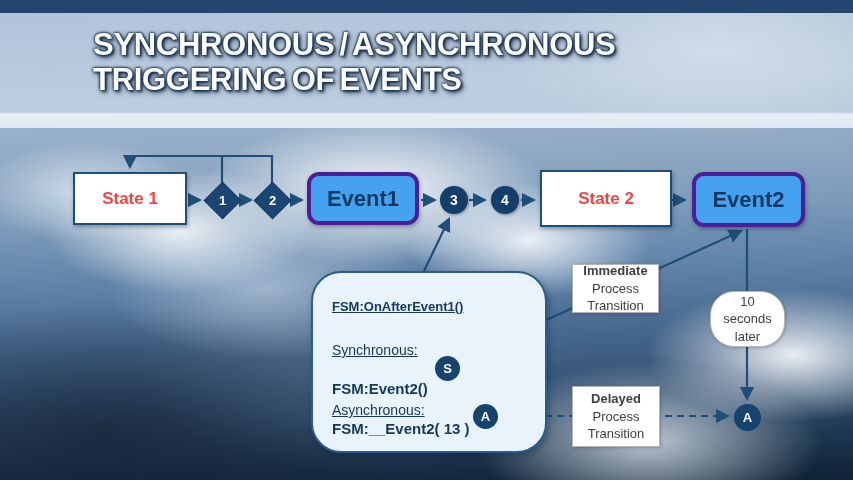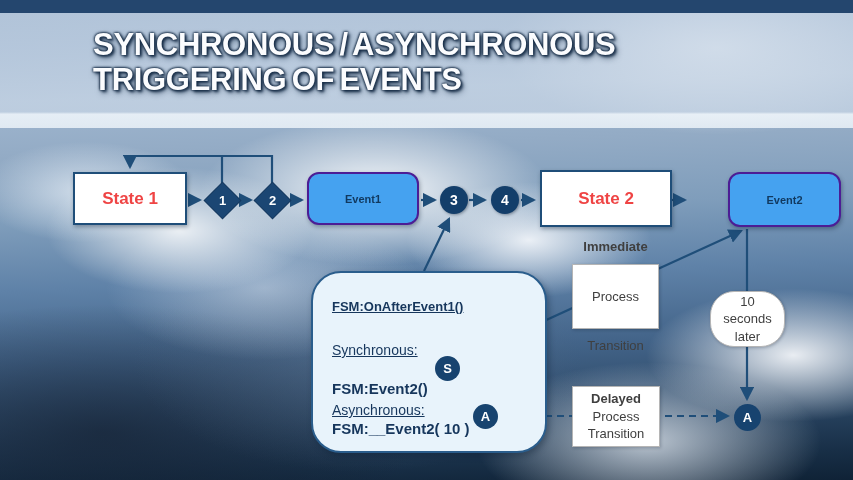--- a/index.html
+++ b/index.html
@@ -31,22 +31,22 @@
       1px -1px 2px rgba(18,40,66,.55),-1px 1px 2px rgba(18,40,66,.55),2px 3px 6px rgba(18,40,66,.6);}
   
   svg.connectors{position:absolute;left:0;top:0;}
   .conn{stroke:#1f4e79;stroke-width:2.2;fill:none;}
   .conn.dashed{stroke-dasharray:7 5;}
   
   .node{position:absolute;display:flex;align-items:center;justify-content:center;
         box-sizing:border-box;text-align:center;}
   .statebox{background:#ffffff;border:2px solid #1f4e79;color:#ef4444;
             font-size:17px;font-weight:600;box-shadow:1px 2px 4px rgba(10,25,45,.35);}
-  .eventbox{background:#45a2f0;border:2px solid #4c1d95;border-radius:12px;
-            color:#11395f;font-size:11px;font-weight:bold;box-shadow:1px 2px 4px rgba(10,25,45,.35);}
+  .eventbox{background:#45a2f0;border:4px solid #4c1d95;border-radius:12px;
+            color:#11395f;font-size:22px;font-weight:bold;box-shadow:1px 2px 4px rgba(10,25,45,.35);}
   .diamond{width:25px;height:25px;background:#1b4673;transform:rotate(45deg);
            box-shadow:0 0 0 1px #16395f;}
   .diamond span{position:absolute;inset:0;display:flex;align-items:center;justify-content:center;
            transform:rotate(-45deg);color:#fff;font-size:13px;font-weight:bold;}
   .numcircle{width:28px;height:28px;border-radius:50%;background:#133e6a;color:#fff;
            font-size:14px;font-weight:bold;box-shadow:1px 1px 3px rgba(10,25,45,.4);}
   .badge{width:25px;height:25px;border-radius:50%;background:#17436f;color:#fff;
            font-size:13px;font-weight:bold;}
   
   .fsm{position:absolute;left:311px;top:271px;width:236px;height:182px;box-sizing:border-box;
@@ -114,39 +114,39 @@
     <span>3</span>
   </div>
   <div class="node numcircle" style="left:491px;top:186px;">
     <span>4</span>
   </div>
 
   <div class="node statebox" style="left:540px;top:170px;width:132px;height:57px;">
     <span>State 2</span>
   </div>
 
-  <div class="node eventbox" style="left:692px;top:172px;width:113px;height:55px;margin-left:36px;">
+  <div class="node eventbox" style="left:692px;top:172px;width:113px;height:55px;">
     <span>Event2</span>
   </div>
 
   <div class="fsm">
     <div class="t">FSM:OnAfterEvent1()</div>
     <div class="lbl" style="top:69px;">Synchronous:</div>
     <div class="code" style="top:87px;margin-top:20px;">FSM:Event2()</div>
     <div class="node badge" style="left:122px;top:83px;">
       <span>S</span>
     </div>
     <div class="lbl" style="top:129px;">Asynchronous:</div>
-    <div class="code" style="top:147px;">FSM:__Event2( 10 )</div>
+    <div class="code" style="top:147px;">FSM:__Event2( 13 )</div>
     <div class="node badge" style="left:160px;top:131px;">
       <span>A</span>
     </div>
   </div>
 
-  <div class="note" style="left:572px;top:264px;width:87px;height:65px;gap:32px;">
+  <div class="note" style="left:572px;top:264px;width:87px;height:49px;">
     <div class="b">Immediate</div>
     <div>Process</div>
     <div>Transition</div>
   </div>
 
   <div class="note" style="left:710px;top:291px;width:75px;height:56px;border-radius:24px;">
     <div>10</div>
     <div>seconds</div>
     <div>later</div>
   </div>

